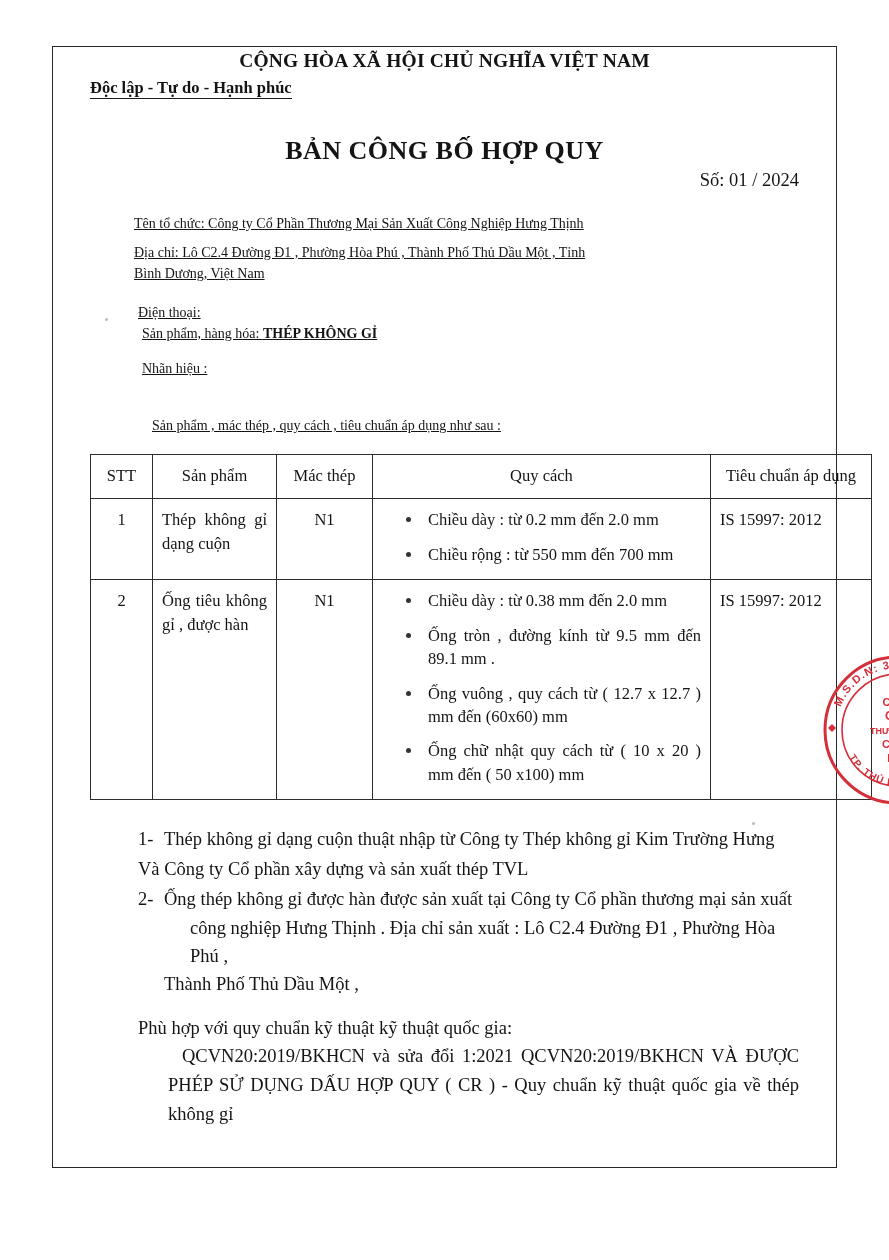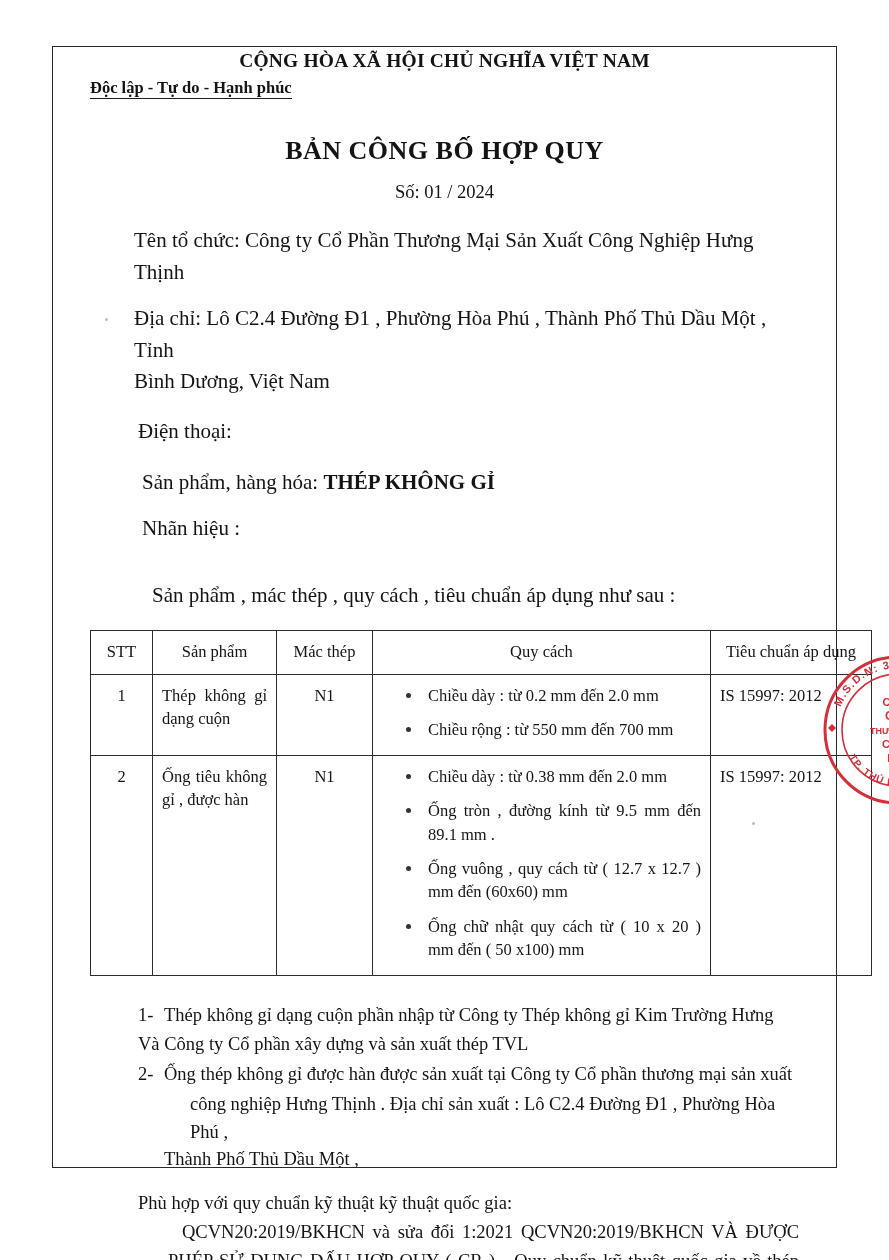--- a/index.html
+++ b/index.html
@@ -54,34 +54,35 @@
   }
 
   .doc-title {
     text-align: center;
     font-weight: bold;
     font-size: 26px;
     margin: 38px 0 0 0;
     letter-spacing: 0.5px;
   }
   .doc-number {
-    text-align: center;
+    text-align: right;
     font-size: 18.5px;
-    margin: 16px 0 0 0;
+    margin: 4px 0 0 0;
   }
 
   .para {
-    font-size: 21px;
+    font-size: 14px;
     line-height: 1.5;
     margin: 0;
+    text-decoration: underline;
   }
   .block-org { margin-top: 22px; padding-left: 44px; }
-  .block-addr { margin-top: 15px; padding-left: 44px; }
+  .block-addr { margin-top: 8px; padding-left: 44px; }
   .block-phone { margin-top: 18px; padding-left: 48px; }
-  .block-product { margin-top: 20px; padding-left: 52px; }
+  .block-product { padding-left: 52px; }
   .block-brand { margin-top: 14px; padding-left: 52px; }
   .block-spec { margin-top: 36px; padding-left: 62px; }
 
   .bold { font-weight: bold; }
 
   
   table.spec-table {
     margin-top: 18px;
     border-collapse: collapse;
     width: 100%;
@@ -252,21 +253,21 @@
           </ul>
         </td>
         <td>IS 15997: 2012</td>
       </tr>
     </tbody>
   </table>
 
   <div class="notes">
     <div class="note-row">
       <div class="note-num">1-</div>
-      <div class="note-text">Thép không gỉ dạng cuộn phần nhập từ Công ty Thép không gỉ Kim Trường Hưng</div>
+      <div class="note-text">Thép không gỉ dạng cuộn thuật nhập từ Công ty Thép không gỉ Kim Trường Hưng</div>
     </div>
     <div class="note-cont" style="padding-left:0">Và Công ty Cổ phần xây dựng và sản xuất thép TVL</div>
 
     <div class="note-row" style="margin-top:2px">
       <div class="note-num">2-</div>
       <div class="note-text">Ống thép không gỉ được hàn được sản xuất tại Công ty Cổ phần thương mại sản xuất</div>
     </div>
     <div class="note-cont2">công nghiệp Hưng Thịnh . Địa chỉ sản xuất : Lô C2.4 Đường Đ1 , Phường Hòa Phú ,</div>
     <div class="note-cont">Thành Phố Thủ Dầu Một ,</div>
   </div>

